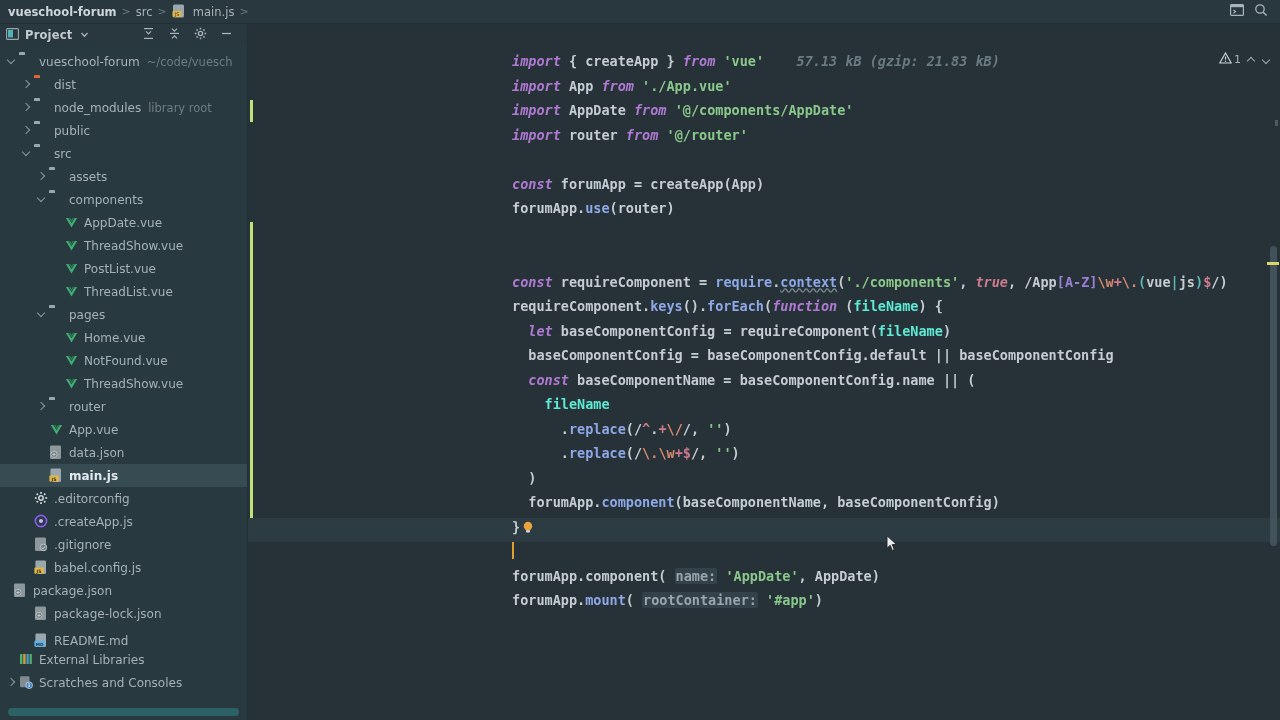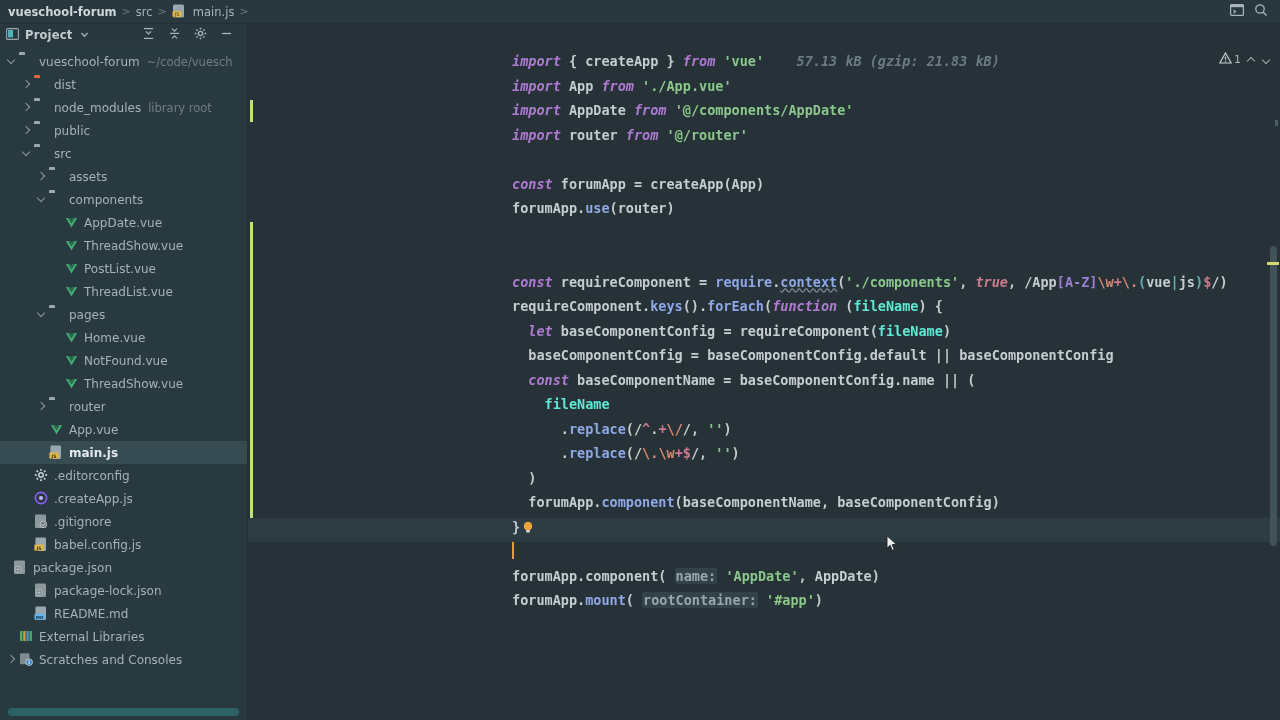--- a/index.html
+++ b/index.html
@@ -308,20 +308,29 @@
             <span class="nm">router</span>
           </div>
           <div class="row" style="padding-left: 36px;">
             <span class="arrow"></span>
             <span class="ic"><svg class="vueic" viewBox="0 0 16 16">
                 <path d="M2 3.2 L8 13.2 L14 3.2 L11.4 3.2 L8 8.9 L4.6 3.2 Z" fill="#3fae73"></path>
                 <path d="M5.3 3.2 L8 7.6 L10.7 3.2 L9.2 3.2 L8 5.2 L6.8 3.2 Z" fill="#2d7d55"></path>
               </svg></span>
             <span class="nm">App.vue</span>
           </div>
+          <div class="row" style="padding-left: 36px;">
+            <span class="arrow"></span>
+            <span class="ic"><svg width="14" height="15" viewBox="0 0 14 15">
+                <rect x="1" y="0.6" width="11" height="13.4" rx="1.3" fill="#8d989d"></rect>
+                <circle cx="5" cy="9.4" r="3.1" fill="#6f7b81" stroke="#b9c2c6" stroke-width="0.9"></circle>
+                <path d="M3.2 9.4 h3.6 M5 7.6 v3.6" stroke="#cfd6d9" stroke-width="0.8"></path>
+              </svg></span>
+            <span class="nm">data.json</span>
+          </div>
           <div class="row selected" style="padding-left: 36px;">
             <span class="arrow"></span>
             <span class="ic"><svg width="14" height="15" viewBox="0 0 14 15">
                 <rect x="1.4" y="0.6" width="10.6" height="13.4" rx="1.3" fill="#9aa7ac"></rect>
                 <rect x="0.4" y="7.6" width="9.4" height="6.2" rx="1" fill="#e0b84a"></rect>
                 <text x="5.1" y="12.5" font-size="4.6" fill="#3a3320" text-anchor="middle" font-family="DejaVu Sans" font-weight="bold">JS</text>
               </svg></span>
             <span class="nm">main.js</span>
           </div>
           <div class="row" style="padding-left: 21px;">
@@ -378,21 +387,21 @@
           </div>
           <div class="row" style="padding-left: 21px;">
             <span class="arrow"></span>
             <span class="ic"><svg width="14" height="15" viewBox="0 0 14 15">
                 <rect x="1" y="0.6" width="11" height="13.4" rx="1.3" fill="#8d989d"></rect>
                 <circle cx="5" cy="9.4" r="3.1" fill="#6f7b81" stroke="#b9c2c6" stroke-width="0.9"></circle>
                 <path d="M3.2 9.4 h3.6 M5 7.6 v3.6" stroke="#cfd6d9" stroke-width="0.8"></path>
               </svg></span>
             <span class="nm">package-lock.json</span>
           </div>
-          <div class="row" style="padding-left: 21px;">
+          <div class="row" style="padding-left: 21px; align-items: flex-end;">
             <span class="arrow"></span>
             <span class="ic"><svg width="14" height="15" viewBox="0 0 14 15">
                 <rect x="1.4" y="0.6" width="10.6" height="13.4" rx="1.3" fill="#9aa7ac"></rect>
                 <rect x="0.4" y="7.8" width="10.4" height="6" rx="1" fill="#63b3e8"></rect>
                 <text x="5.6" y="12.5" font-size="4.2" fill="#16344a" text-anchor="middle" font-family="DejaVu Sans" font-weight="bold">MD</text>
               </svg></span>
             <span class="nm">README.md</span>
           </div>
           <div class="row" style="padding-left: 6px;">
             <span class="arrow"></span>

